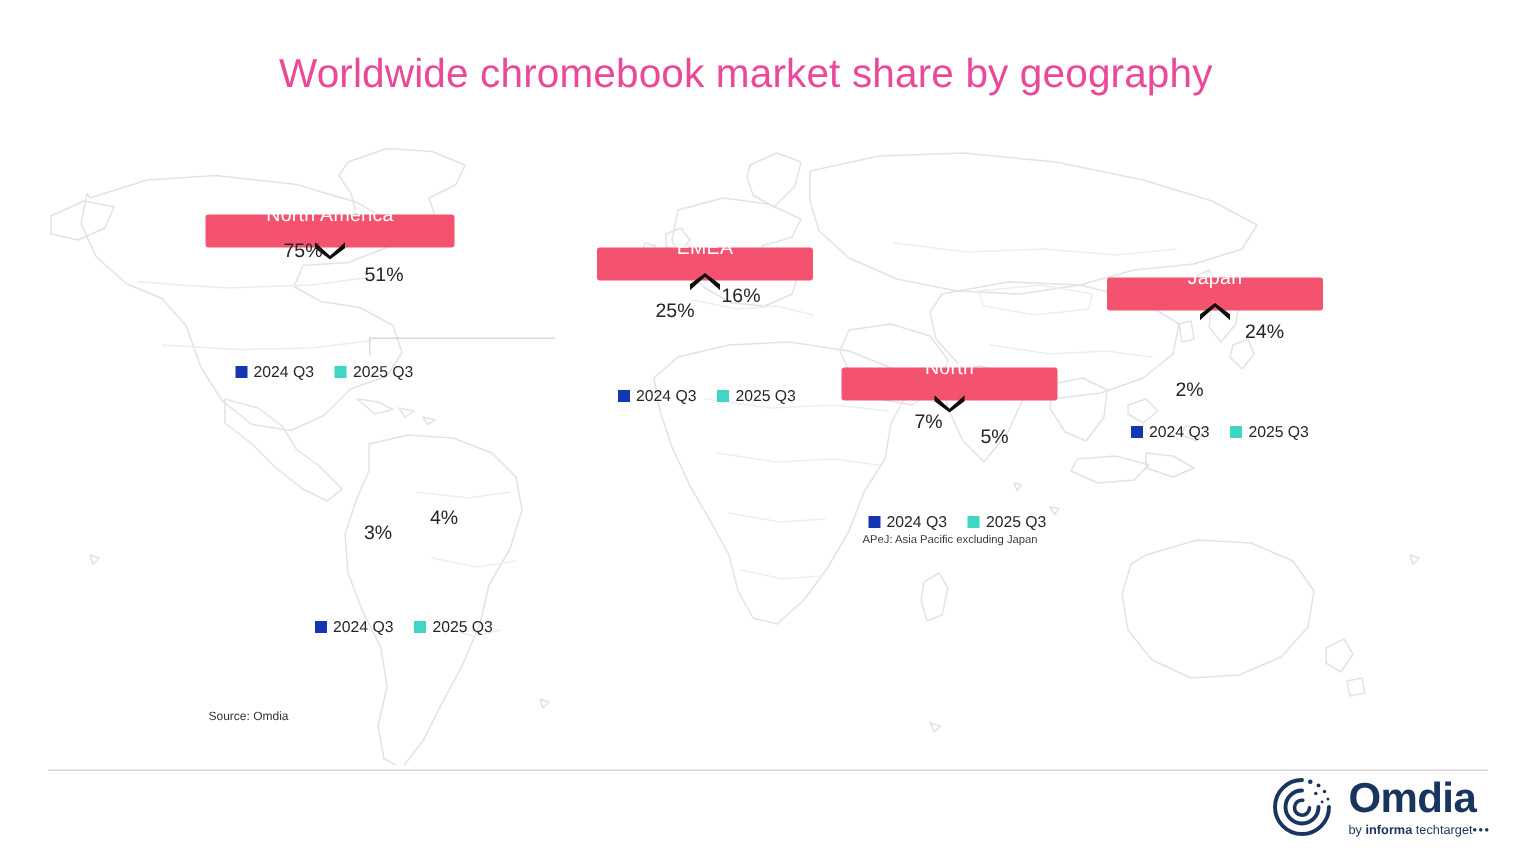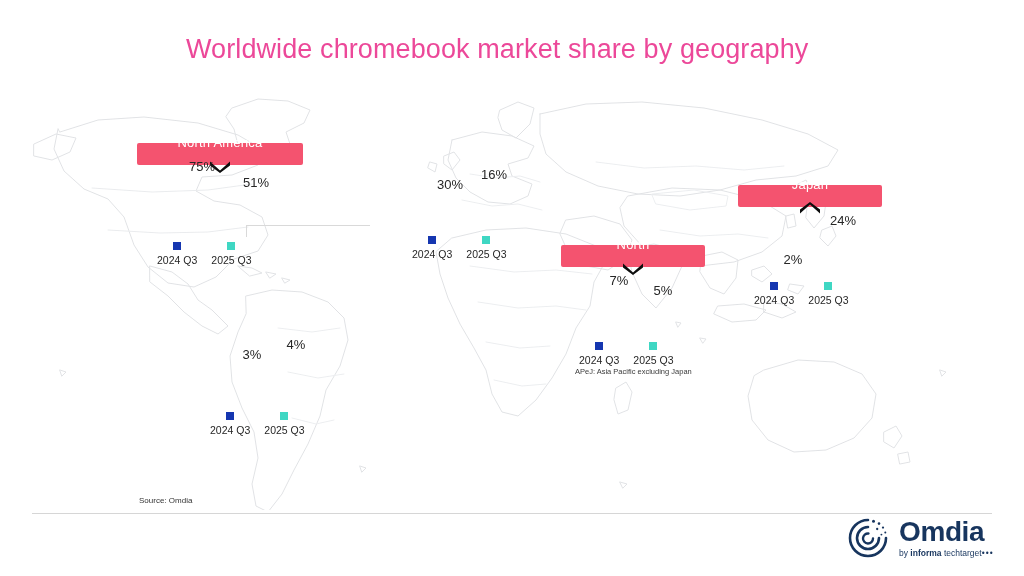--- a/index.html
+++ b/index.html
@@ -41,33 +41,33 @@
     position:absolute;left:50%;transform:translateX(-50%);
     bottom:100%;margin-bottom:3px;
     font-size:13px;color:#262626;white-space:nowrap;
   }
   .bar .rect{width:100%;height:100%;}
   .b24 .rect{background:#1536B0;}
   .b25 .rect{background:#3FD7C3;}
 
   
   .legend{display:flex;gap:14px;align-items:center;margin-top:9px;}
-  .lg{display:flex;align-items:center;gap:4px;flex-direction:column;}
+  .lg{display:flex;align-items:center;gap:4px;}
   .sw{width:8px;height:8px;display:block;}
   .sw24{background:#1536B0;}
   .sw25{background:#3FD7C3;}
   .lgt{font-size:10.5px;color:#262626;white-space:nowrap;}
 
   .note{font-size:7.5px;color:#3a3a3a;margin-top:1px;white-space:nowrap;}
 
   
   .leader{position:absolute;background:#d9d9d9;}
 
   
-  .source{position:absolute;left:139px;top:496px;font-size:8px;color:#333;}
+  .source{position:absolute;left:139px;top:473px;font-size:8px;color:#333;}
   .rule{position:absolute;left:32px;top:513px;width:960px;height:1px;background:#d6d6d6;}
 
   .logo{position:absolute;left:846px;top:516px;display:flex;align-items:center;gap:9px;}
   .mark{width:44px;height:44px;flex:0 0 auto;}
   .wordwrap{display:flex;flex-direction:column;line-height:1;}
   .word{font-size:28px;font-weight:bold;color:#17355E;letter-spacing:-.4px;}
   .byline{font-size:8.5px;color:#17355E;margin-top:3px;white-space:nowrap;}
   .byline b{font-weight:bold;margin-top:48px;}
   .byline .dots{letter-spacing:1px;}
 </style>
@@ -184,23 +184,29 @@
         <span class="lgt">2024 Q3</span>
       </span>
       <span class="lg">
         <span class="sw sw25"></span>
         <span class="lgt">2025 Q3</span>
       </span>
     </div>
   </div>
 
   <div class="region" style="left:398px;top:165px;width:144px;">
+    <div class="banner">
+      <span class="rname">EMEA</span>
+      <svg class="chev" viewBox="0 0 22 13">
+        <path d="M1 11.5 L11 2.5 L21 11.5 L21 7.5 L11 0 L1 7.5 Z"></path>
+      </svg>
+    </div>
     <div class="plot" style="height:62px;">
       <div class="bar b24" style="left:32px;width:40px;height:32px;">
-        <span class="val">30%</span>
+        <span class="val">25%</span>
         <span class="rect"></span>
       </div>
       <div class="bar b25" style="left:76px;width:40px;height:42px;">
         <span class="val">16%</span>
         <span class="rect"></span>
       </div>
     </div>
     <div class="legend" style="padding-left:14px;">
       <span class="lg">
         <span class="sw sw24"></span>

